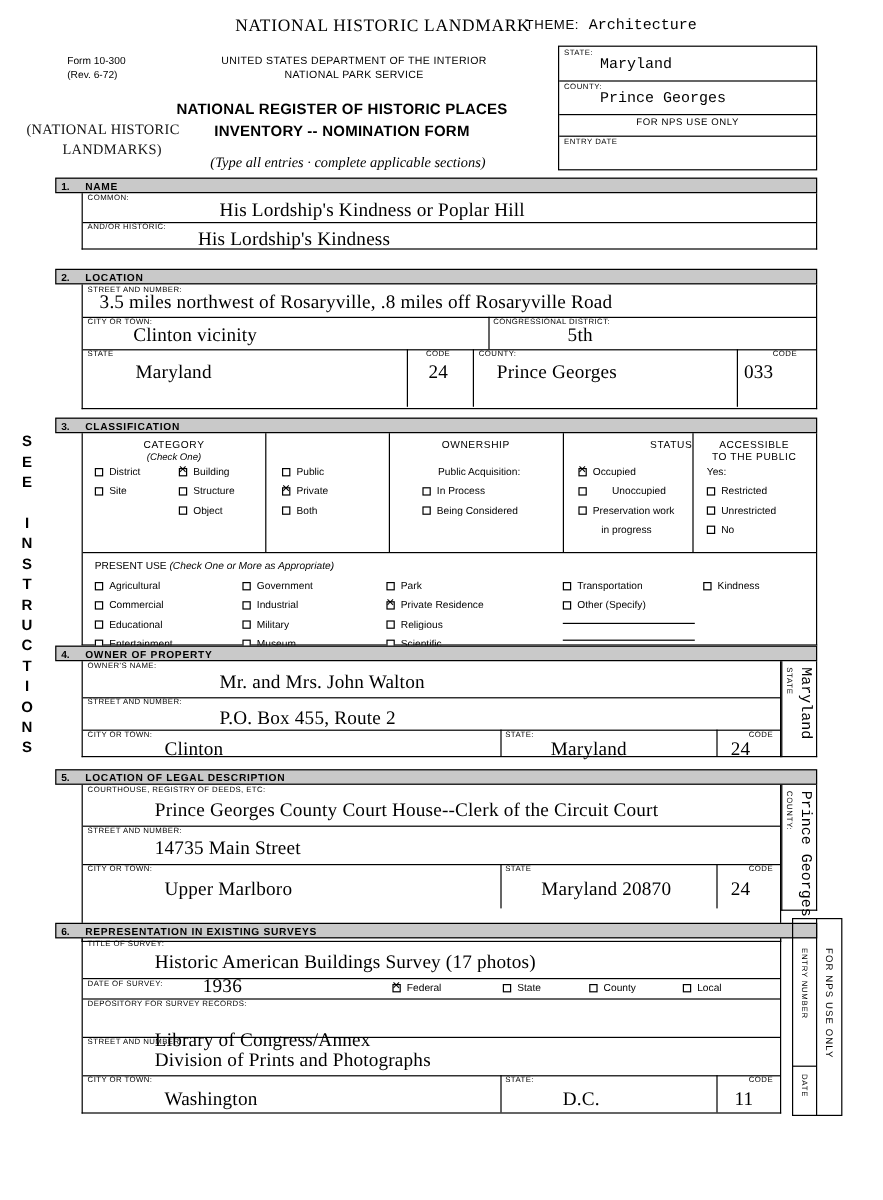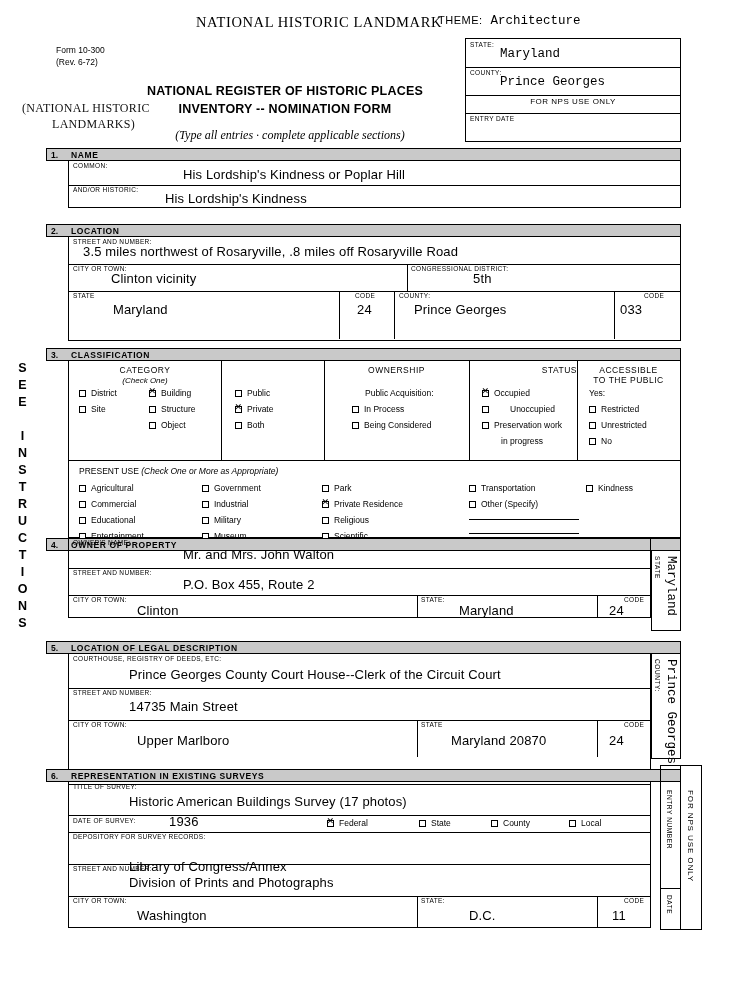--- a/index.html
+++ b/index.html
@@ -91,21 +91,21 @@
     letter-spacing: .6px;
   }
 
   
   .flabel {
     position: absolute;
     font-family: "Liberation Sans", sans-serif; font-size: 6.5px; letter-spacing: .35px;
   }
   .fval {
     position: absolute;
-    font-family: Liberation Sans, sans-serif; font-size: 13px; letter-spacing: .15px;
+    font-family: Liberation Serif, serif; font-size: 16px; letter-spacing: .15px;
   }
 
   
   .cb {
     position: absolute; width: 7px; height: 7px; border: 1px solid #000;
     box-sizing: border-box; background: #fff;
   }
   .cb.x::after {
     content: "\2715";
     position: absolute; left: -1.5px; top: -4px;
@@ -149,20 +149,24 @@
 
   <div id="hdr-theme">
     <span class="lbl">THEME:</span><span class="val">Architecture</span>
   </div>
 
   <div id="form-no">
     <div>Form 10-300</div>
     <div>(Rev. 6-72)</div>
   </div>
 
+  <div id="dept">
+    <div>UNITED STATES DEPARTMENT OF THE INTERIOR</div>
+    <div>NATIONAL PARK SERVICE</div>
+  </div>
 
   <div id="nrhp">
     <div>NATIONAL REGISTER OF HISTORIC PLACES</div>
     <div>INVENTORY -- NOMINATION FORM</div>
   </div>
 
   <div id="nhl-stamp">
     <div>(NATIONAL HISTORIC</div>
     <div style="margin-left:30px;">LANDMARKS)</div>
   </div>
@@ -331,21 +335,21 @@
     <div class="underline" style="left:400px; top:172px; width:110px;"></div>
 
     <div class="cb" style="left:517px; top:124px;"></div>
     <div class="cbl" style="left:529px; top:122px;">Kindness</div>
   </div>
 
   <div class="secbar" style="top:538px;">
     <span class="num">4.</span>
     <span class="lbl">OWNER OF PROPERTY</span>
   </div>
-  <div class="box" style="left:68px; top:538px; width:583px; height:80px; border-top:none;">
+  <div class="box" style="left:68px; top:551px; width:583px; height:80px; border-top:none;">
     <div class="flabel" style="left:4px; top:1px;">OWNER'S NAME:</div>
     <div class="fval" style="left:114px; top:9px;">Mr. and Mrs. John Walton</div>
     <div class="hline" style="left:0; top:30px; width:581px;"></div>
     <div class="flabel" style="left:4px; top:31px;">STREET AND NUMBER:</div>
     <div class="fval" style="left:114px; top:39px;">P.O. Box 455, Route 2</div>
     <div class="hline" style="left:0; top:57px; width:581px;"></div>
     <div class="flabel" style="left:4px; top:58px;">CITY OR TOWN:</div>
     <div class="fval" style="left:68px; top:65px;">Clinton</div>
     <div class="vline" style="left:348px; top:57px; height:22px;"></div>
     <div class="flabel" style="left:352px; top:58px;">STATE:</div>

